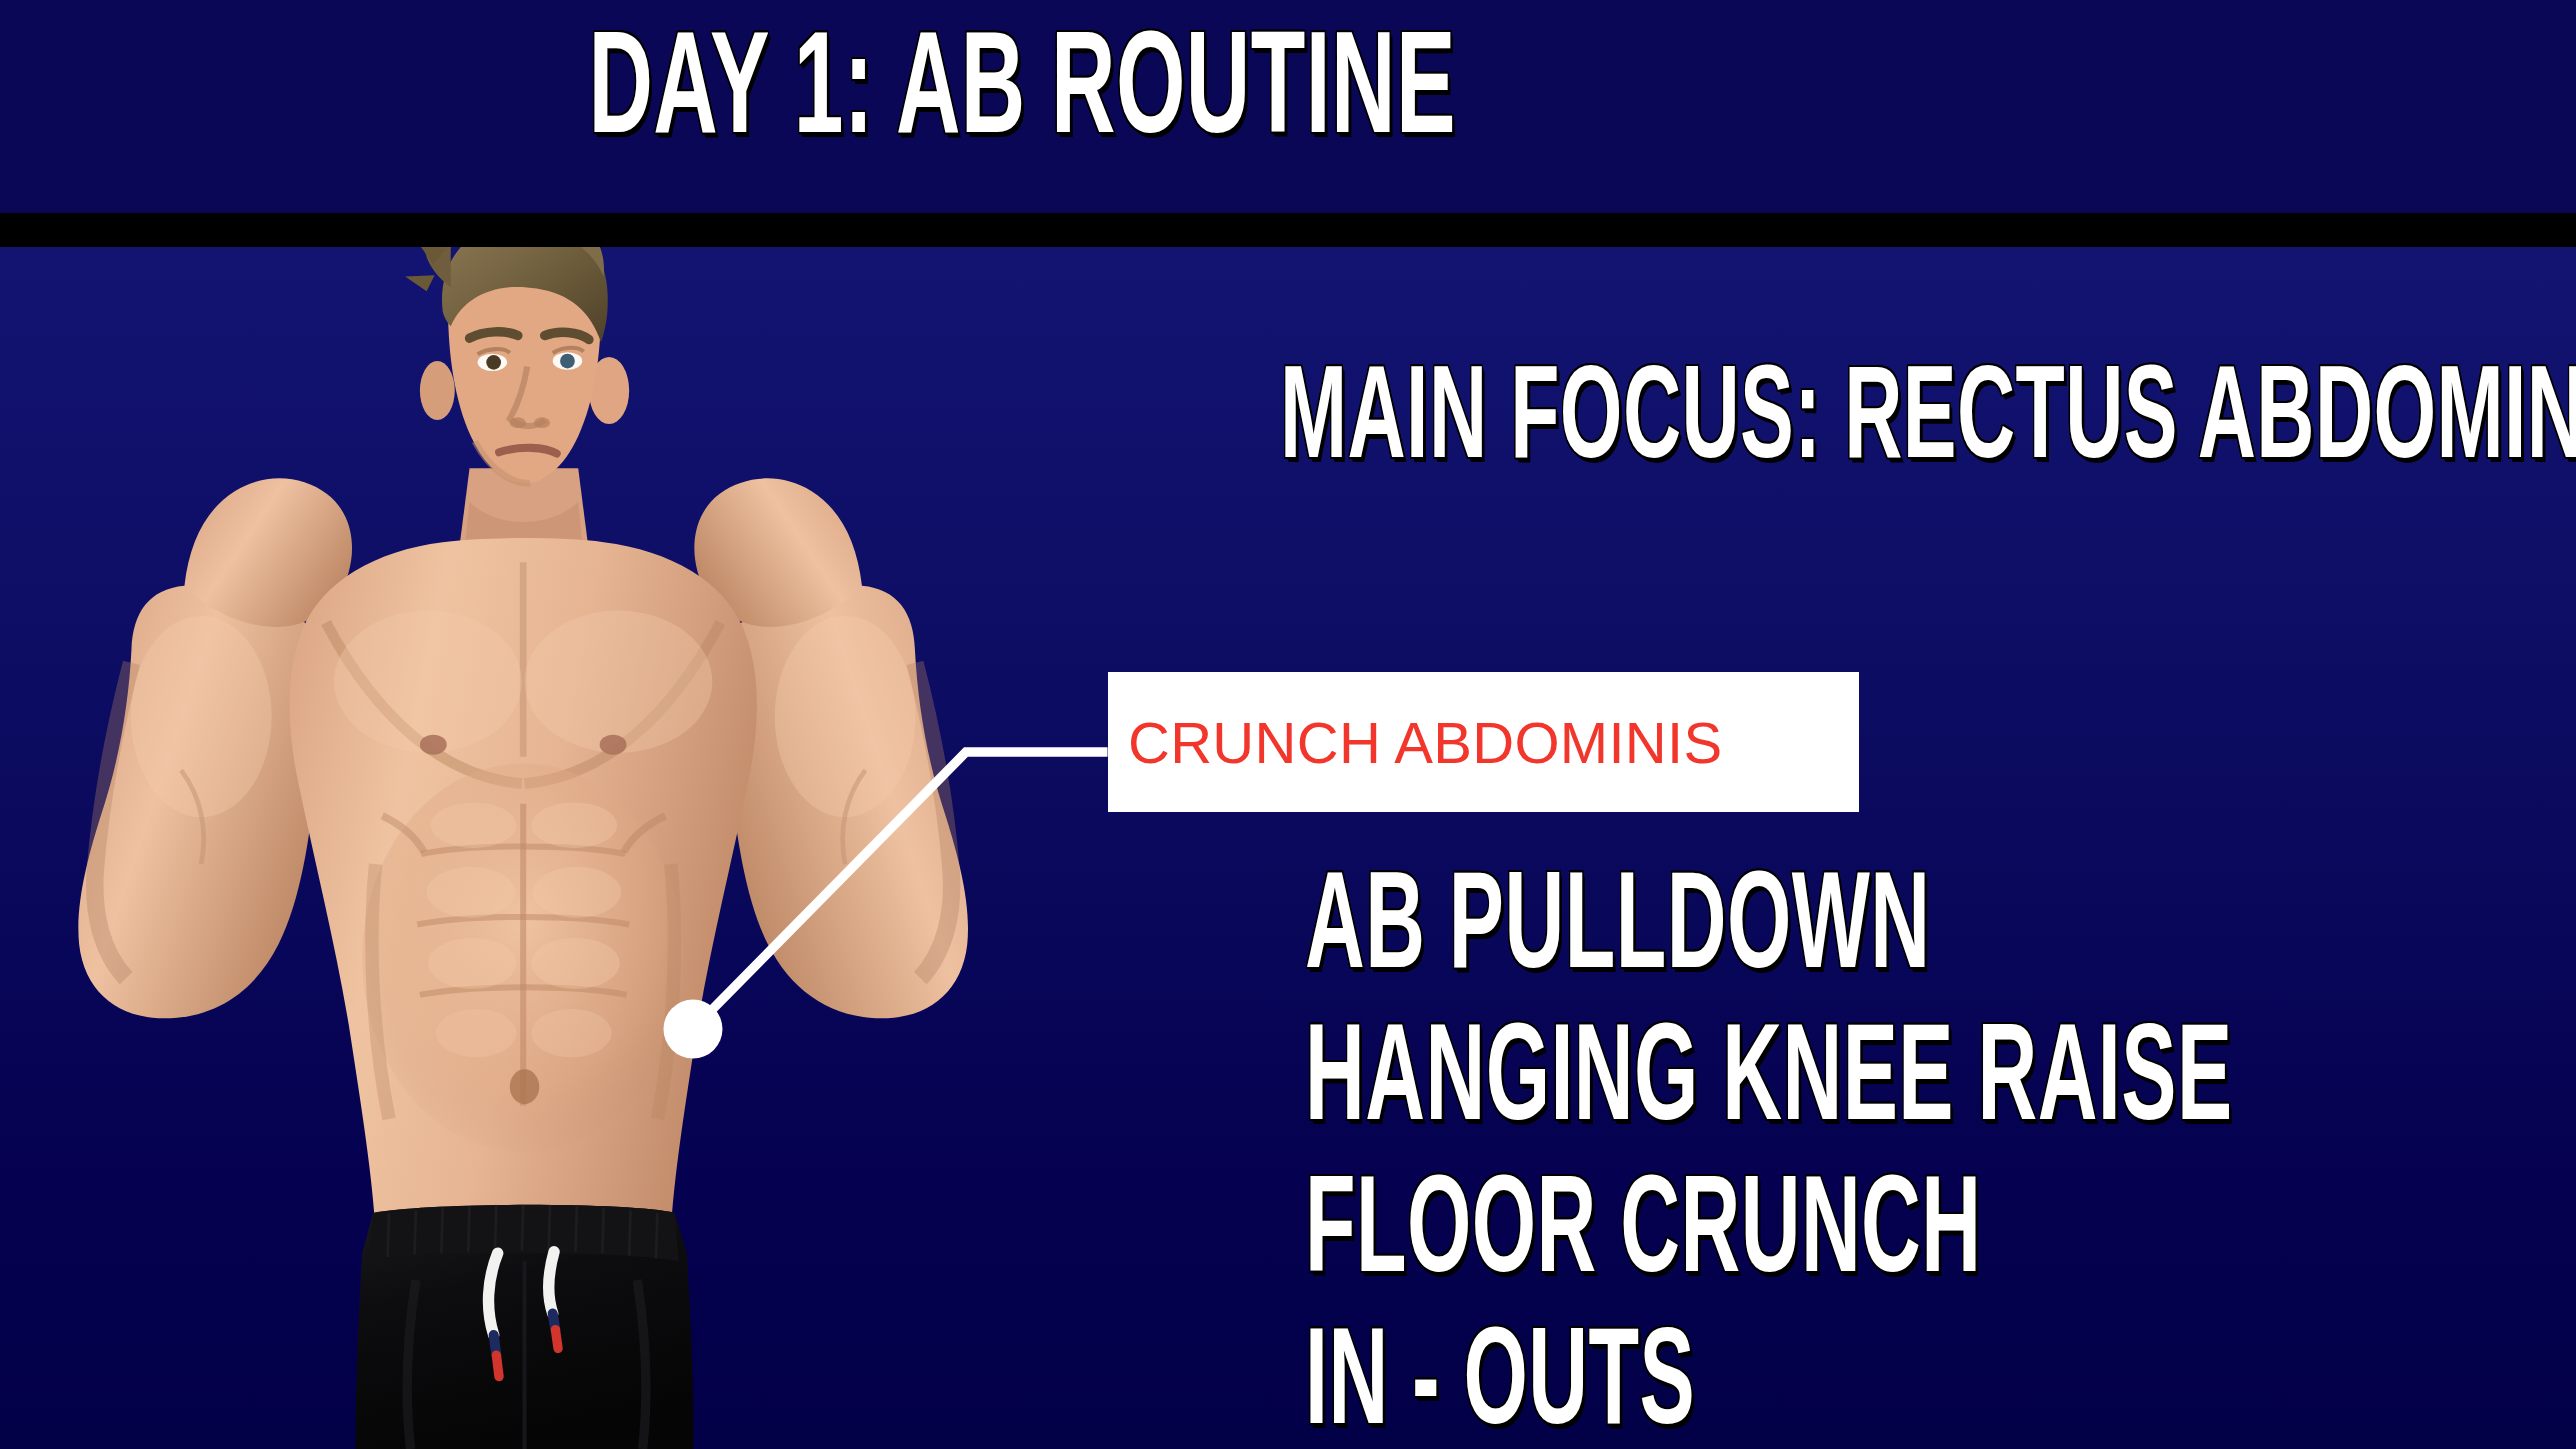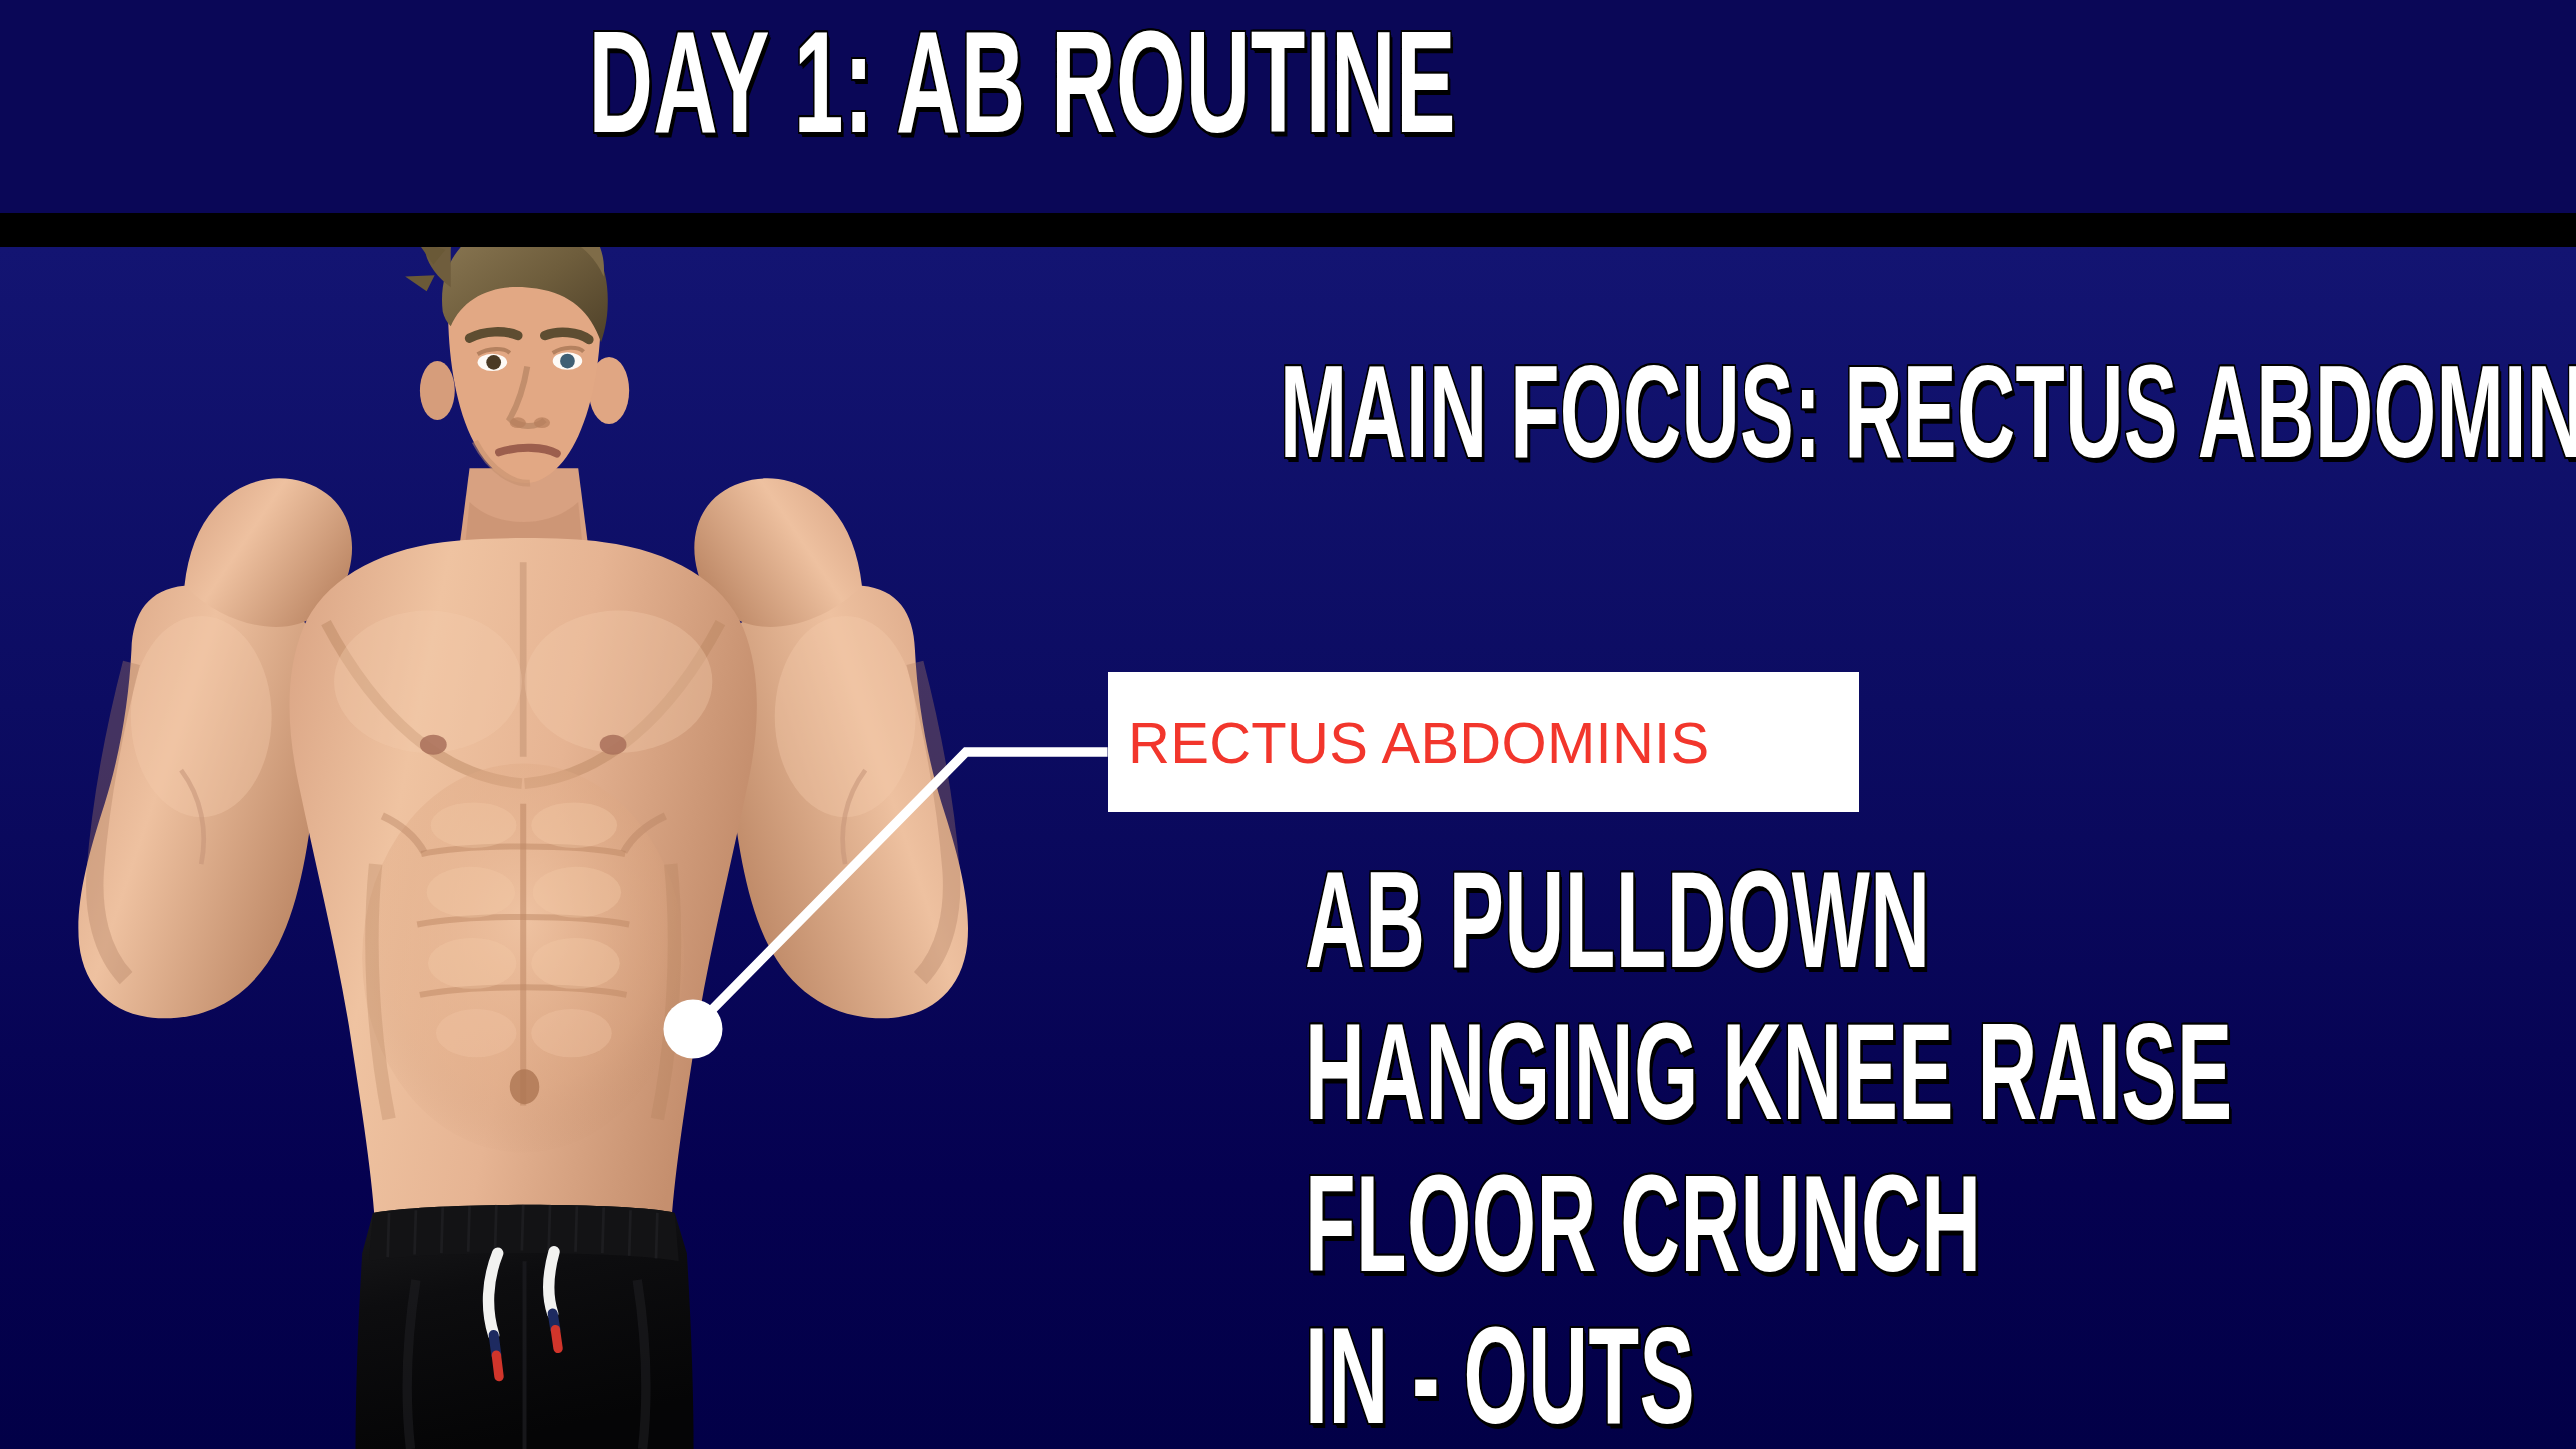--- a/index.html
+++ b/index.html
@@ -341,21 +341,21 @@
       </g>
     </svg>
   </div>
 
   <svg id="leader-svg" viewBox="0 0 3840 2160" width="2576" height="1449">
     <polyline points="1651,1121 1440,1121 1033,1534" fill="none" stroke="#ffffff" stroke-width="14" stroke-linejoin="miter" stroke-linecap="butt"></polyline>
     <circle cx="1033" cy="1534" r="44" fill="#ffffff"></circle>
   </svg>
 
   <div id="callout-box">
-    <span id="callout-label">RECTUS ABDOMINIS</span>
+    <span id="callout-label">CRUNCH ABDOMINIS</span>
   </div>
 
   <div id="main-focus" class="display">MAIN FOCUS: RECTUS ABDOMINIS</div>
 
   <ul id="exercise-list">
     <li class="display">AB PULLDOWN</li>
     <li class="display">HANGING KNEE RAISE</li>
     <li class="display">FLOOR CRUNCH</li>
     <li class="display">IN - OUTS</li>
   </ul>

